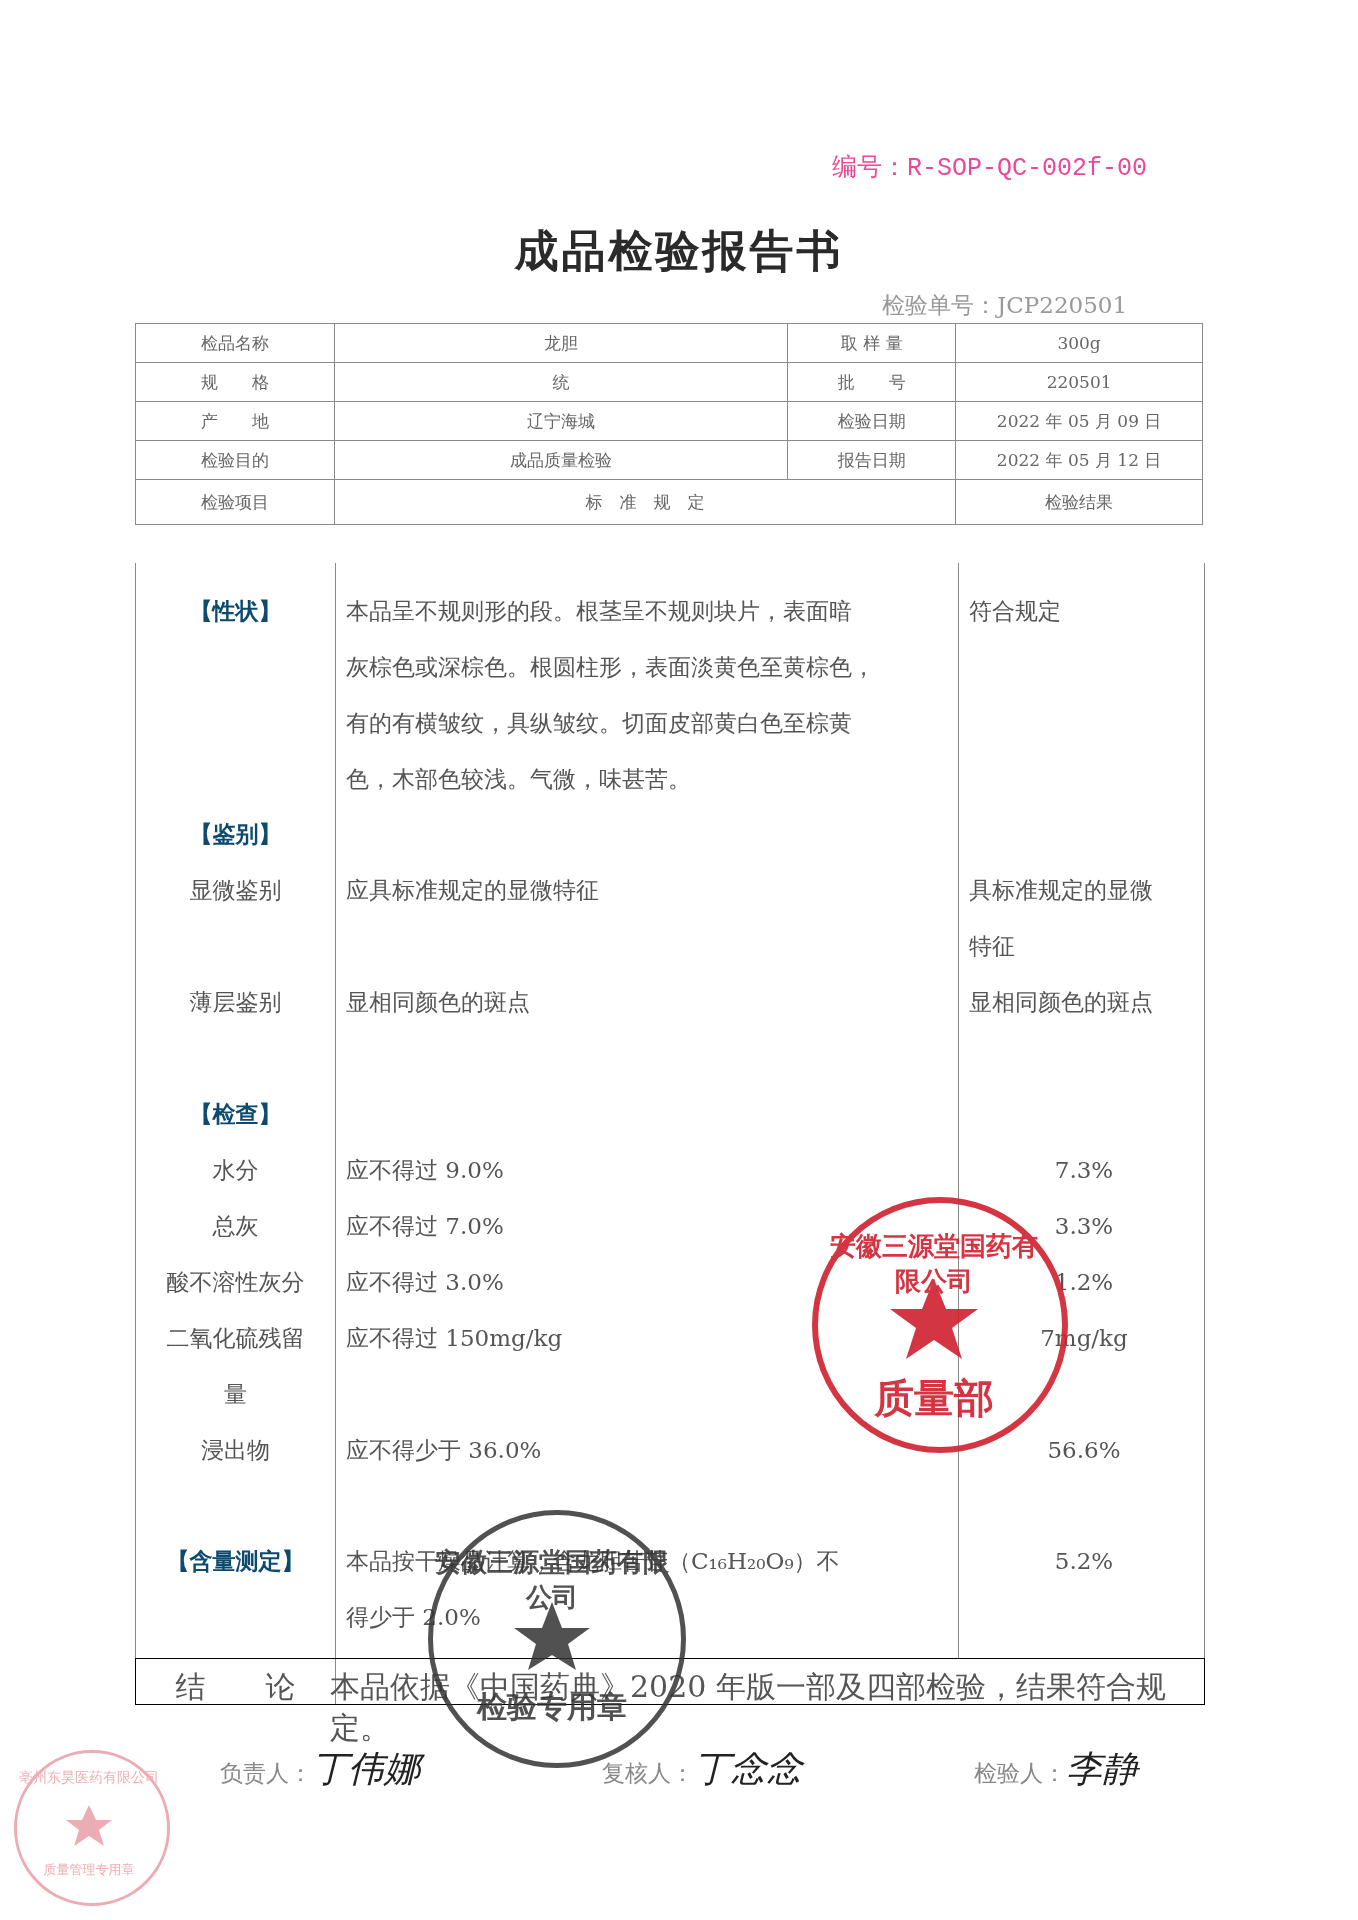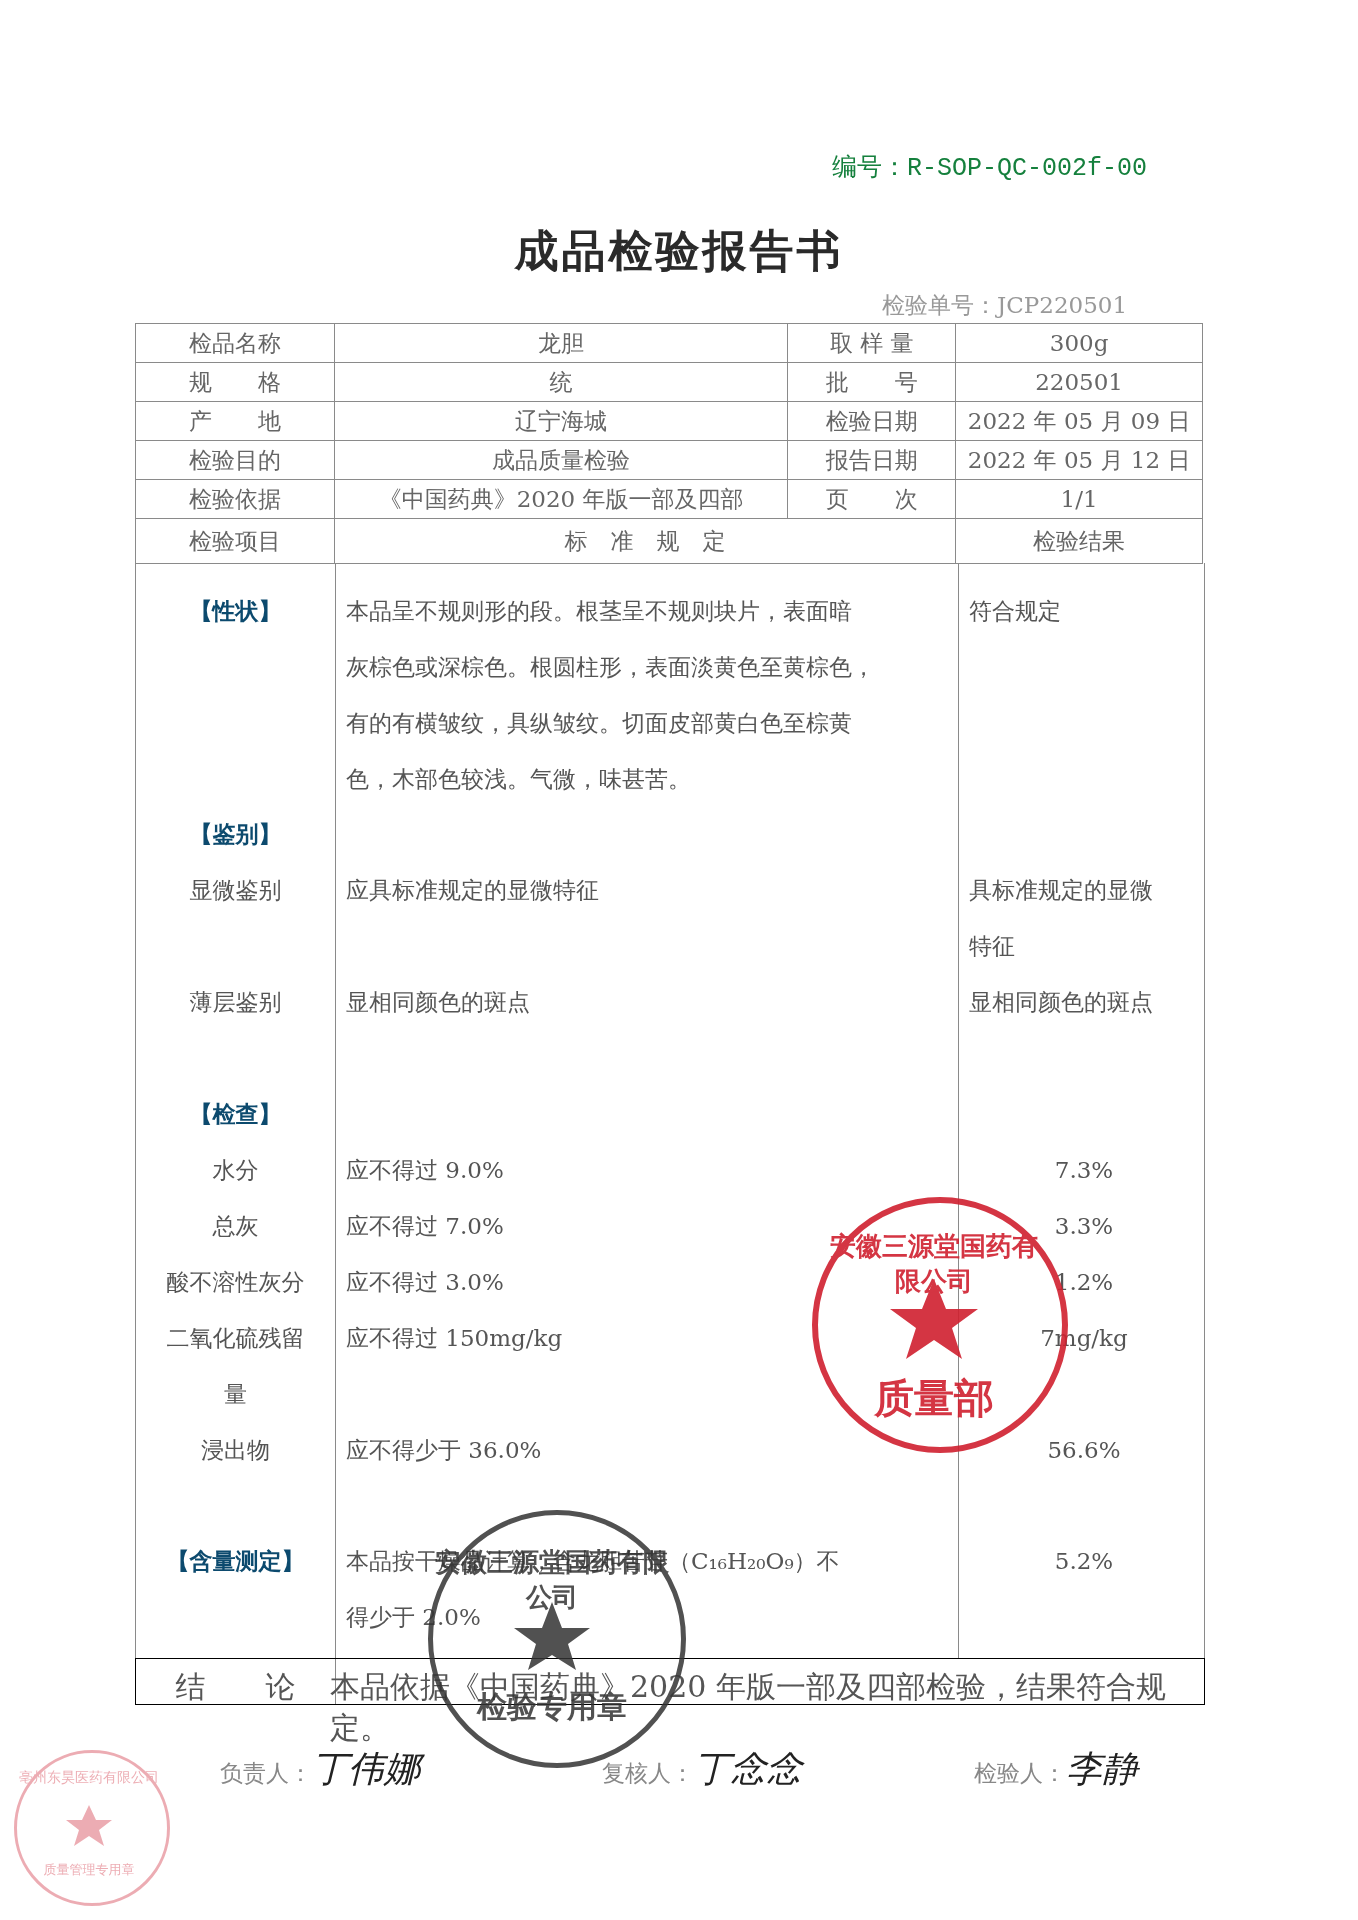--- a/index.html
+++ b/index.html
@@ -1,22 +1,22 @@
 <!DOCTYPE html>
 <html><head>
 <meta charset="utf-8">
 <style>
   html, body { margin:0; padding:0; background:#fff; }
   body { width:1358px; height:1920px; position:relative; overflow:hidden;
          font-family:"DejaVu Serif","Liberation Serif",serif; color:#555; }
   .abs { position:absolute; }
-  .docno { left:832px; top:150px; font-size:25px; color:#15803d; font-family:"Liberation Mono","DejaVu Sans Mono",monospace; letter-spacing:0px;text-align:center; }
+  .docno { left:832px; top:150px; font-size:25px; color:#ec4899; font-family:"Liberation Mono","DejaVu Sans Mono",monospace; letter-spacing:0px;text-align:center; }
   .title { left:0; width:1358px; top:222px; text-align:center; font-size:44px; font-weight:bold; color:#2a2a2a; font-family:"DejaVu Sans","Liberation Sans",sans-serif; letter-spacing:3px; }
   .inspno { left:882px; top:290px; font-size:23px; color:#999; }
-  table.grid { position:absolute; left:135px; top:323px; width:1068px; border-collapse:collapse; font-size:23px; }
+  table.grid { position:absolute; left:135px; top:323px; width:1068px; border-collapse:collapse; font-size:17px; }
   table.grid td { border:1px solid #8a8a8a; padding:0; text-align:center; height:38px; color:#666; }
   .body-area { position:absolute; left:135px; top:563px; width:1068px; height:1095px; border-left:1px solid #8a8a8a; border-right:1px solid #8a8a8a; }
   .vline { position:absolute; top:0; bottom:0; border-left:1px solid #8a8a8a; }
   .row { position:absolute; left:0; width:1068px; font-size:23px; color:#555; }
   .c1 { position:absolute; left:0; width:199px; text-align:center; }
   .c2 { position:absolute; left:210px; width:735px; line-height:56px; }
   .c3 { position:absolute; left:833px; width:230px; }
   .c3.right { text-align:center; }
   .bold-sec { font-weight:bold; color:#0c4a6e; }
   .concl { position:absolute; left:135px; top:1658px; width:1068px; height:45px; border:1px solid #000000; font-size:30px; color:#555; }
@@ -55,26 +55,20 @@
         <td>产　　地</td>
         <td>辽宁海城</td>
         <td>检验日期</td>
         <td>2022 年 05 月 09 日</td>
       </tr>
   <tr>
         <td>检验目的</td>
         <td>成品质量检验</td>
         <td>报告日期</td>
         <td>2022 年 05 月 12 日</td>
-      </tr>
-  <tr>
-        <td>检验依据</td>
-        <td>《中国药典》2020 年版一部及四部</td>
-        <td>页　　次</td>
-        <td>1/1</td>
       </tr>
   <tr style="height:45px">
         <td>检验项目</td>
         <td colspan="2">标　准　规　定</td>
         <td>检验结果</td>
       </tr>
 </tbody>
   </table>
 
 <div class="body-area">

